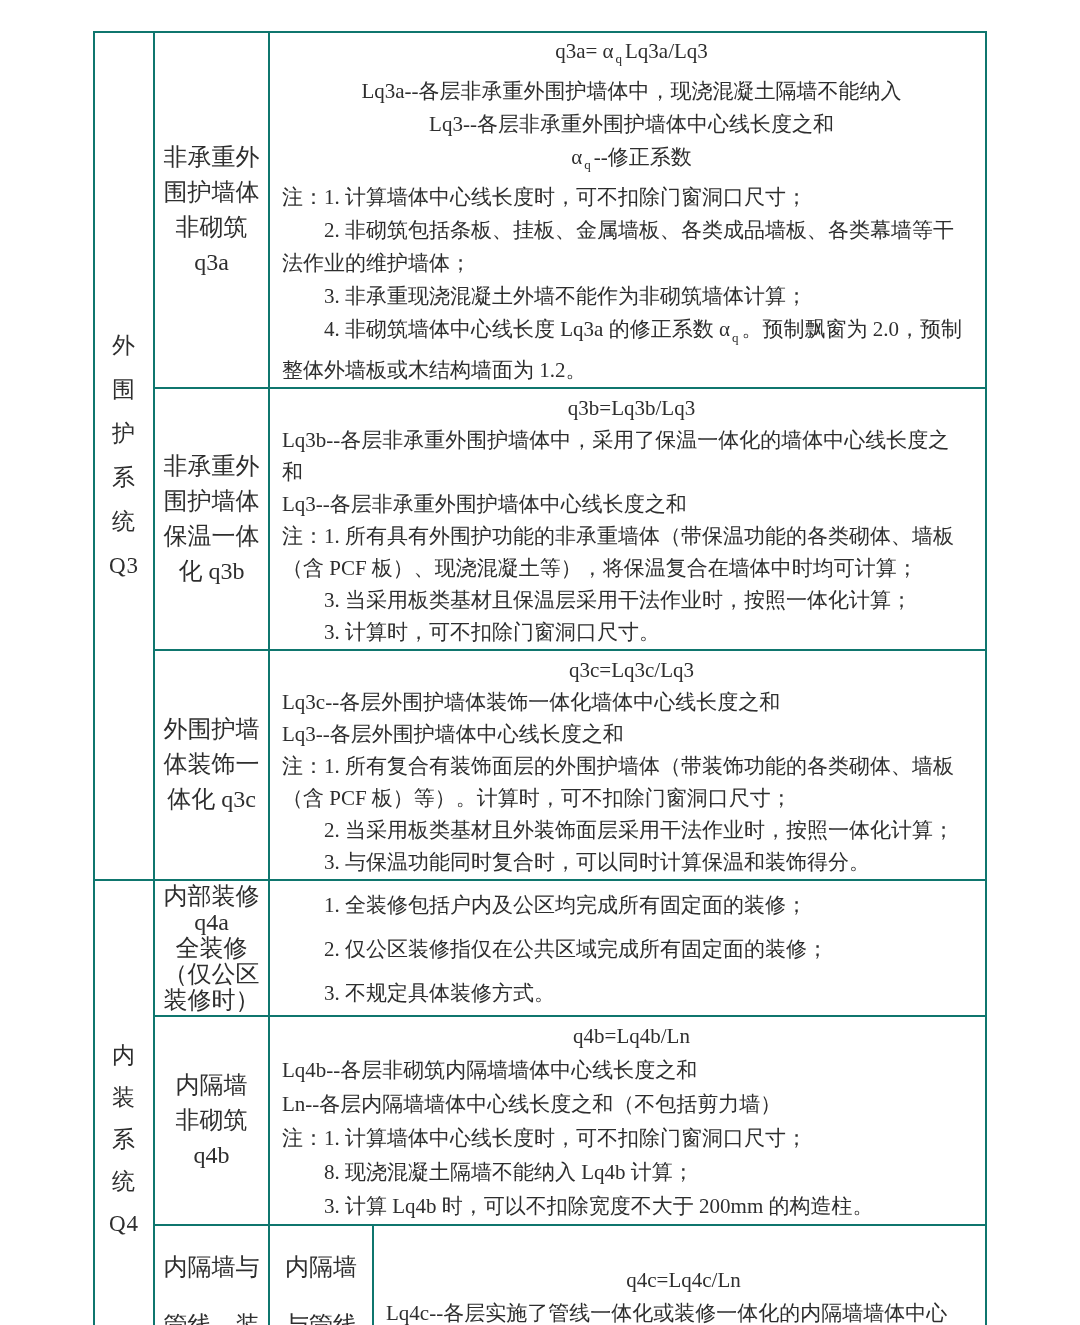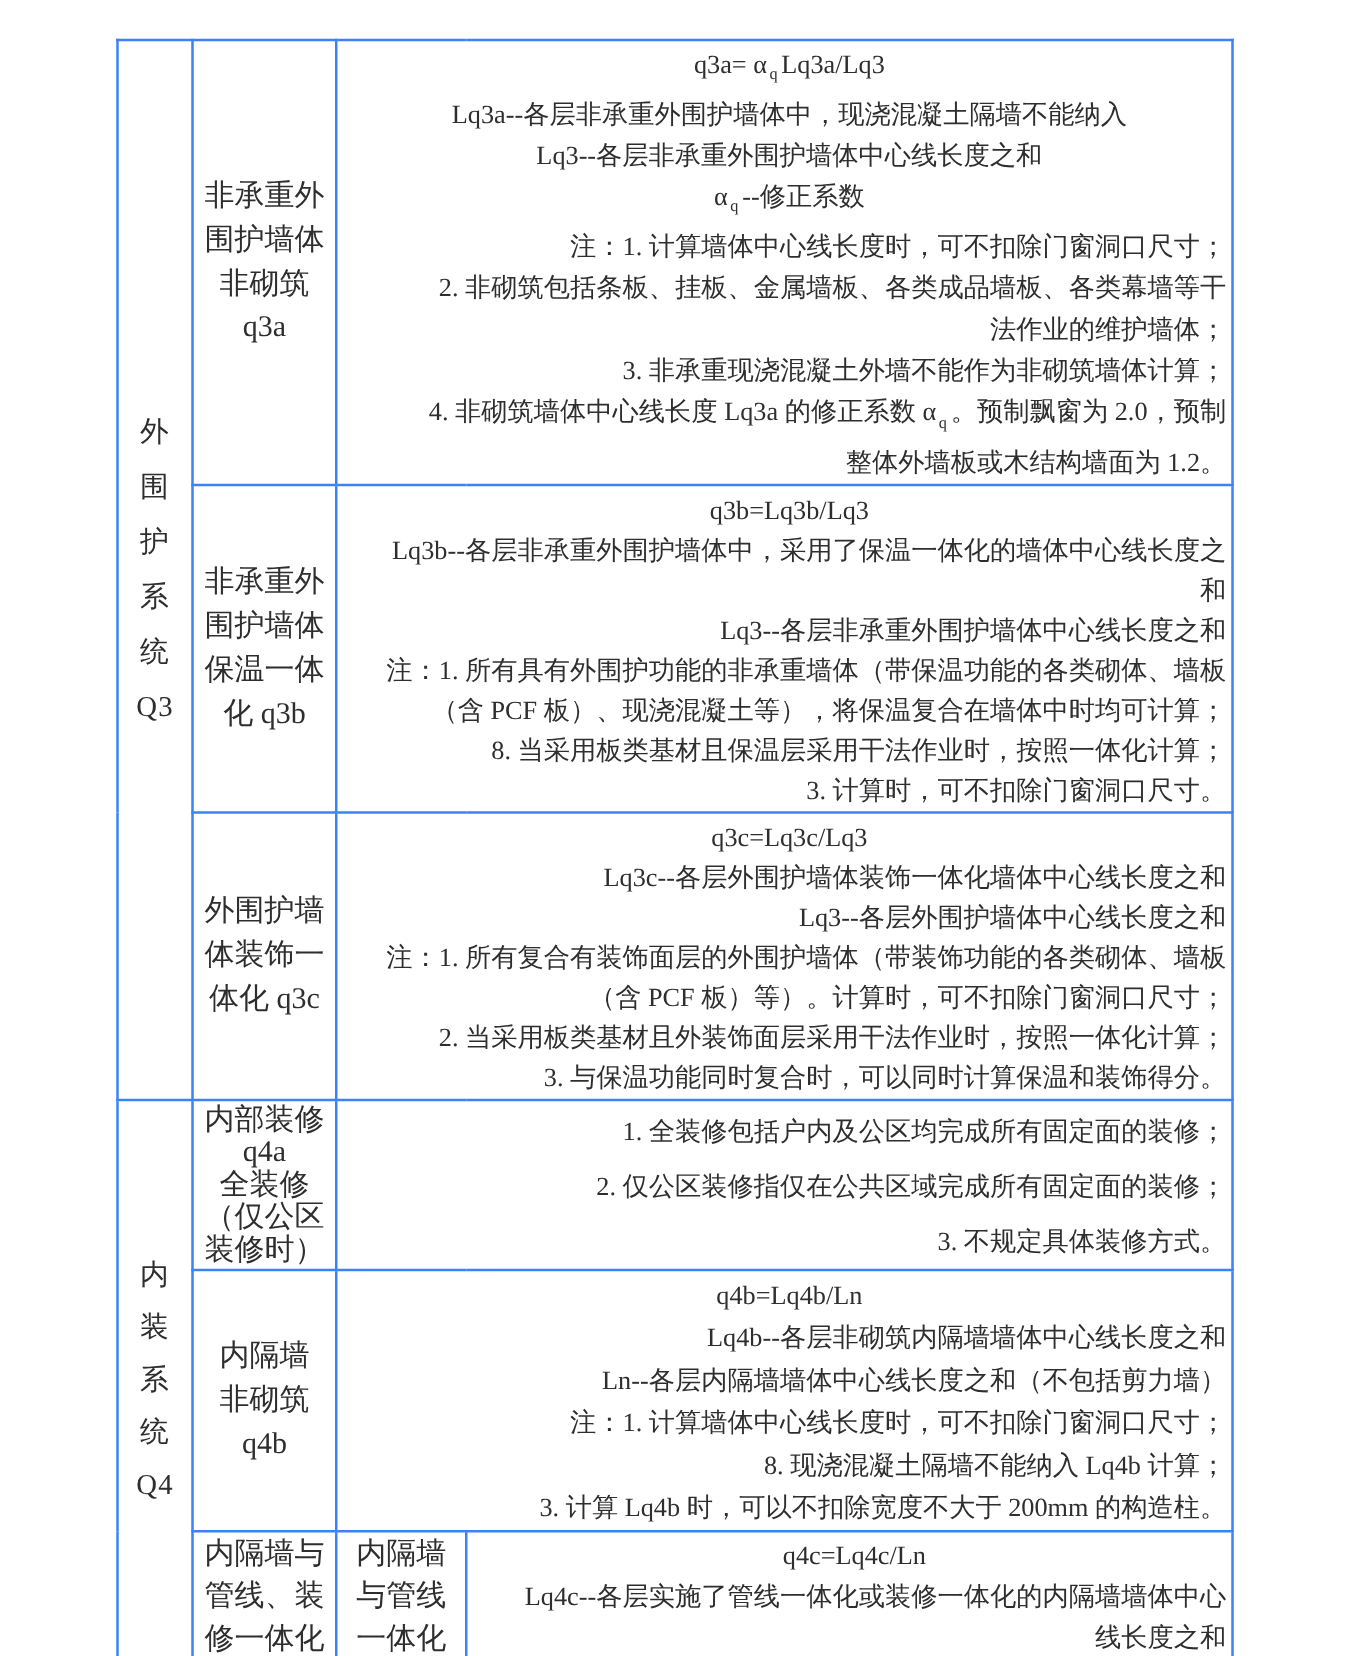--- a/index.html
+++ b/index.html
@@ -20,21 +20,21 @@
   }
   table.doc-table {
     position: absolute;
     left: 93px;
     top: 31px;
     width: 892px;
     border-collapse: collapse;
     table-layout: fixed;
   }
   table.doc-table td {
-    border: 2px solid #3b82f6;
+    border: 2px solid #0f766e;
     padding: 0;
     vertical-align: middle;
     overflow: hidden;
   }
   
   tr.r1 > td { height: 332px; }
   tr.r2 > td { height: 260px; }
   tr.r3 > td { height: 228px; }
   tr.r4 > td { height: 134px; }
   tr.r5 > td { height: 207px; margin-top: 40px; }
@@ -52,32 +52,31 @@
   td.group-q4 .gch { line-height: 42px; }
 
   
   td.lblcell { text-align: center; }
   .lbl {
     font-size: 24px;
     line-height: 35px;
     white-space: nowrap;
   }
   td.lbl-q4a .lbl { line-height: 26px; }
-  td.lbl-q4c-outer .lbl, td.lbl-q4c-inner .lbl { line-height: 34px; }
+  td.lbl-q4c-outer .lbl, td.lbl-q4c-inner .lbl { line-height: 34px; margin-top: 24px; }
 
   
   td.content {
     vertical-align: top;
     font-size: 21px;
   }
   .cpad { padding: 2px 4px 0 12px; }
   .ln {
     line-height: 33px;
     white-space: nowrap;
-    text-align: right;
   }
   tr.r2 .ln { line-height: 32px; }
   tr.r3 .ln { line-height: 32px; }
   tr.r4 .ln { line-height: 44px; }
   tr.r5 .ln { line-height: 34px; }
   .center { text-align: center; }
   .indent { text-indent: 2em; }
   .sub {
     font-size: 13px;
     vertical-align: sub;
@@ -138,21 +137,21 @@
         <div class="lbl">化 q3b</div>
       </td>
       <td class="content" colspan="2">
         <div class="cpad">
           <div class="ln center">q3b=Lq3b/Lq3</div>
           <div class="ln">Lq3b--各层非承重外围护墙体中，采用了保温一体化的墙体中心线长度之</div>
           <div class="ln">和</div>
           <div class="ln">Lq3--各层非承重外围护墙体中心线长度之和</div>
           <div class="ln">注：1. 所有具有外围护功能的非承重墙体（带保温功能的各类砌体、墙板</div>
           <div class="ln">（含 PCF 板）、现浇混凝土等），将保温复合在墙体中时均可计算；</div>
-          <div class="ln indent">8. 当采用板类基材且保温层采用干法作业时，按照一体化计算；</div>
+          <div class="ln indent">3. 当采用板类基材且保温层采用干法作业时，按照一体化计算；</div>
           <div class="ln indent">3. 计算时，可不扣除门窗洞口尺寸。</div>
         </div>
       </td>
     </tr>
 
     <tr class="r3">
       <td class="lblcell">
         <div class="lbl">外围护墙</div>
         <div class="lbl">体装饰一</div>
         <div class="lbl">体化 q3c</div>

